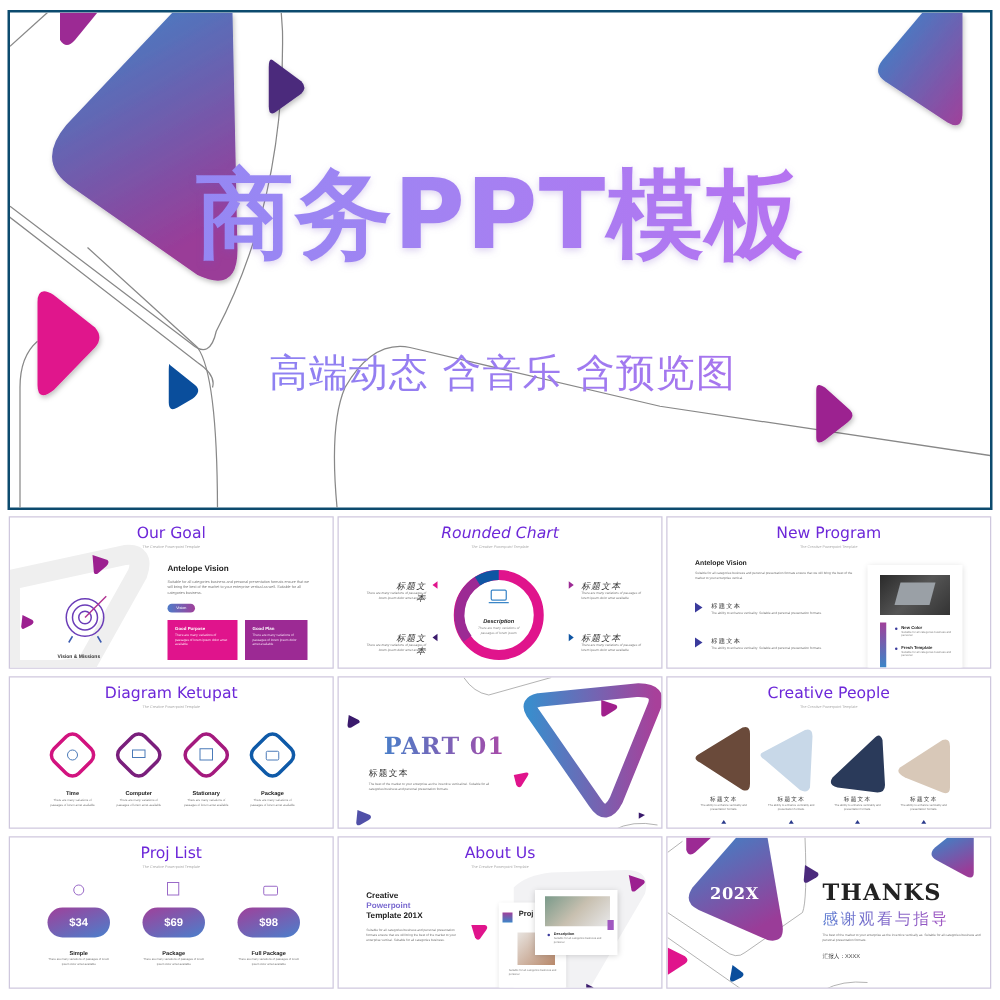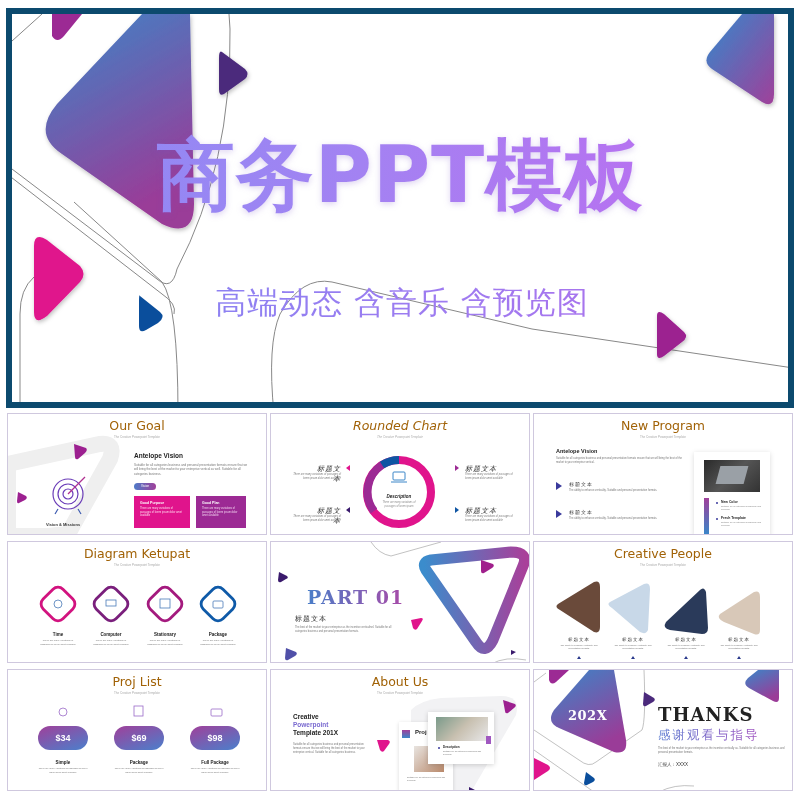--- a/index.html
+++ b/index.html
@@ -1,31 +1,31 @@
 <!DOCTYPE html>
 <html><head>
 <meta charset="utf-8">
 <style>
   * { box-sizing: border-box; margin: 0; padding: 0; }
   html, body { width: 800px; height: 800px; background: #ffffff; overflow: hidden; font-family: "Liberation Sans", "DejaVu Sans", sans-serif; }
   #root { position: relative; width: 800px; height: 800px; background: #fff; }
 
   
-  .hero { position: absolute; left: 6px; top: 8px; width: 788px; height: 400px; background: #fff; border: 6px solid #0c4a6e; overflow: hidden; }
+  .hero { position: absolute; left: 6px; top: 8px; width: 788px; height: 400px; background: #fff; border: 2px solid #0c4a6e; overflow: hidden; }
   .hero svg.bg { position: absolute; left: 0; top: 0; }
   .hero-title { position: absolute; left: 0; width: 100%; top: 110px; text-align: center; font-size: 78px; font-weight: bold; letter-spacing: 1px;
     background: linear-gradient(90deg, #8a8cf5 0%, #a382f2 45%, #c06af0 100%); -webkit-background-clip: text; background-clip: text; color: transparent;
     font-family: "DejaVu Sans", sans-serif; filter: drop-shadow(0 2px 3px rgba(120,80,200,0.25)); }
   .hero-sub { position: absolute; left: 0; width: 100%; top: 268px; text-align: center; font-size: 31px; font-weight: normal;
     background: linear-gradient(90deg, #7f86f3 0%, #a07af0 60%, #b46be9 100%); -webkit-background-clip: text; background-clip: text; color: transparent;
     font-family: "DejaVu Sans", sans-serif; padding-left: 4px; letter-spacing: 1px; }
 
   
   .slide { position: absolute; width: 260px; height: 122px; background: #fff; border: 1px solid #cfc8de; overflow: hidden; }
-  .s-title { position: absolute; left: 0; width: 100%; top: 4px; text-align: center; font-size: 12.5px; color: #a16207; font-family: "DejaVu Sans", sans-serif; }
+  .s-title { position: absolute; left: 0; width: 100%; top: 4px; text-align: center; font-size: 12.5px; color: #6d28d9; font-family: "DejaVu Sans", sans-serif; }
   .s-sub { position: absolute; left: 0; width: 100%; top: 21px; text-align: center; font-size: 3px; color: #aaa; }
   .tiny { font-size: 3.2px; color: #777; line-height: 5px; }
   .cjk-small { font-size: 7px; color: #333; letter-spacing: 1px; font-family: "DejaVu Sans", sans-serif; }
   .bold8 { font-size: 6px; font-weight: bold; color: #222; }
   .abs { position: absolute; }
 </style>
 </head>
 <body>
 
 <div id="root">

